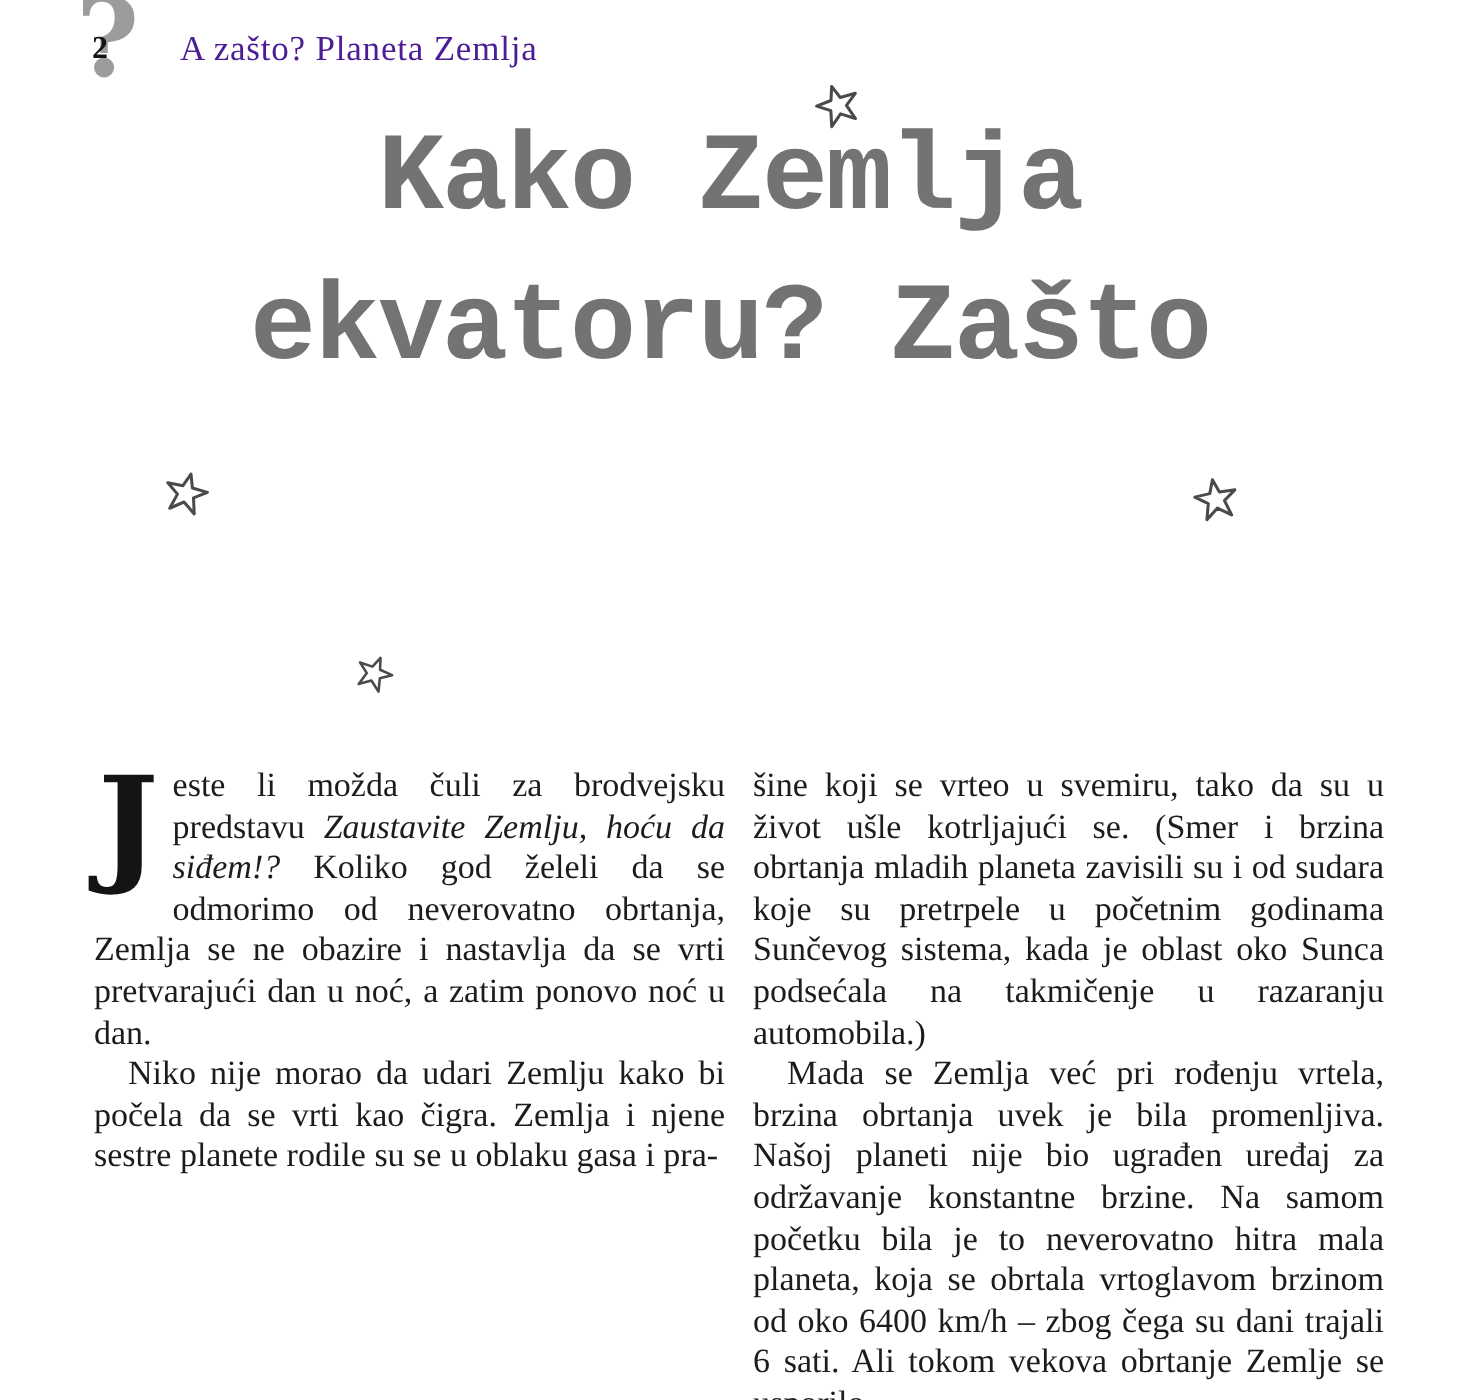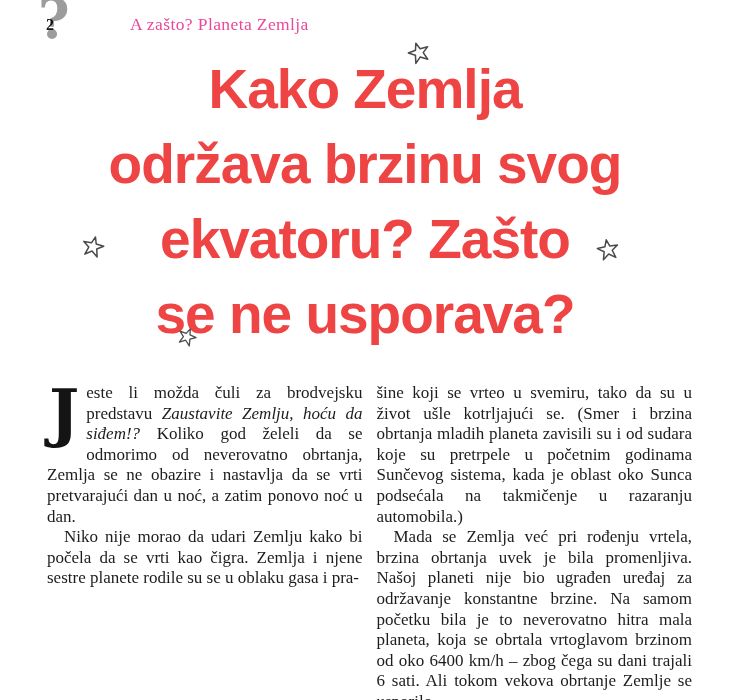--- a/index.html
+++ b/index.html
@@ -18,32 +18,31 @@
     font-family: "DejaVu Serif", serif;
     font-weight: 700; font-size: 54px; line-height: 1;
     color: #9c9c9c;
   }
   .pagenum {
     position: absolute; left: 46px; top: 16px;
     font-size: 16px; font-weight: 700; color: #141414;
   }
   .header-title {
     position: absolute; left: 90px; top: 14px;
-    font-size: 17.5px; color: #ec4899;
+    font-size: 17.5px; color: #4c1d95;
     letter-spacing: 0.4px;
-    margin-left: 40px;
   }
 
   
   .title {
     position: absolute; top: 52px; left: 0; right: 0;
     margin: 0; text-align: center;
-    font-family: Liberation Sans, sans-serif;
+    font-family: Liberation Mono, monospace;
     font-weight: 700; font-size: 55px; line-height: 75px;
-    color: #ef4444; letter-spacing: -1px;
+    color: #737373; letter-spacing: -1px;
   }
   .title-line { display: block; }
 
   
   .star { position: absolute; }
   .star svg { display: block; }
   .star-1 { left: 406px; top: 40px;  transform: rotate(-18deg); }
   .star-2 { left: 80px;  top: 234px; transform: rotate(14deg);  }
   .star-3 { left: 595px; top: 237px; transform: rotate(-10deg); }
   .star-4 { left: 176px; top: 326px; transform: rotate(22deg);  }
@@ -78,23 +77,21 @@
 <div>
 
   <header>
     <span class="qmark">?</span>
     <span class="pagenum">2</span>
     <span class="header-title">A zašto? Planeta Zemlja</span>
   </header>
 
   <h1 class="title">
     <span class="title-line">Kako Zemlja</span>
-    <span class="title-line">održava brzinu svog</span>
     <span class="title-line">ekvatoru? Zašto</span>
-    <span class="title-line">se ne usporava?</span>
   </h1>
 
   <span class="star star-1">
     <svg width="26" height="26" viewBox="0 0 24 24" fill="none" stroke="#4a4a4a" stroke-width="1.4" stroke-linejoin="round">
       <path d="M12 2.5 L14.2 8.6 L21.4 8.9 L15.8 12.9 L17.9 20 L12 15.8 L6.3 20.2 L8.2 13 L2.6 9 L9.7 8.6 Z"></path>
     </svg>
   </span>
   <span class="star star-2">
     <svg width="26" height="26" viewBox="0 0 24 24" fill="none" stroke="#4a4a4a" stroke-width="1.4" stroke-linejoin="round">
       <path d="M12 2.5 L14.2 8.6 L21.4 8.9 L15.8 12.9 L17.9 20 L12 15.8 L6.3 20.2 L8.2 13 L2.6 9 L9.7 8.6 Z"></path>

